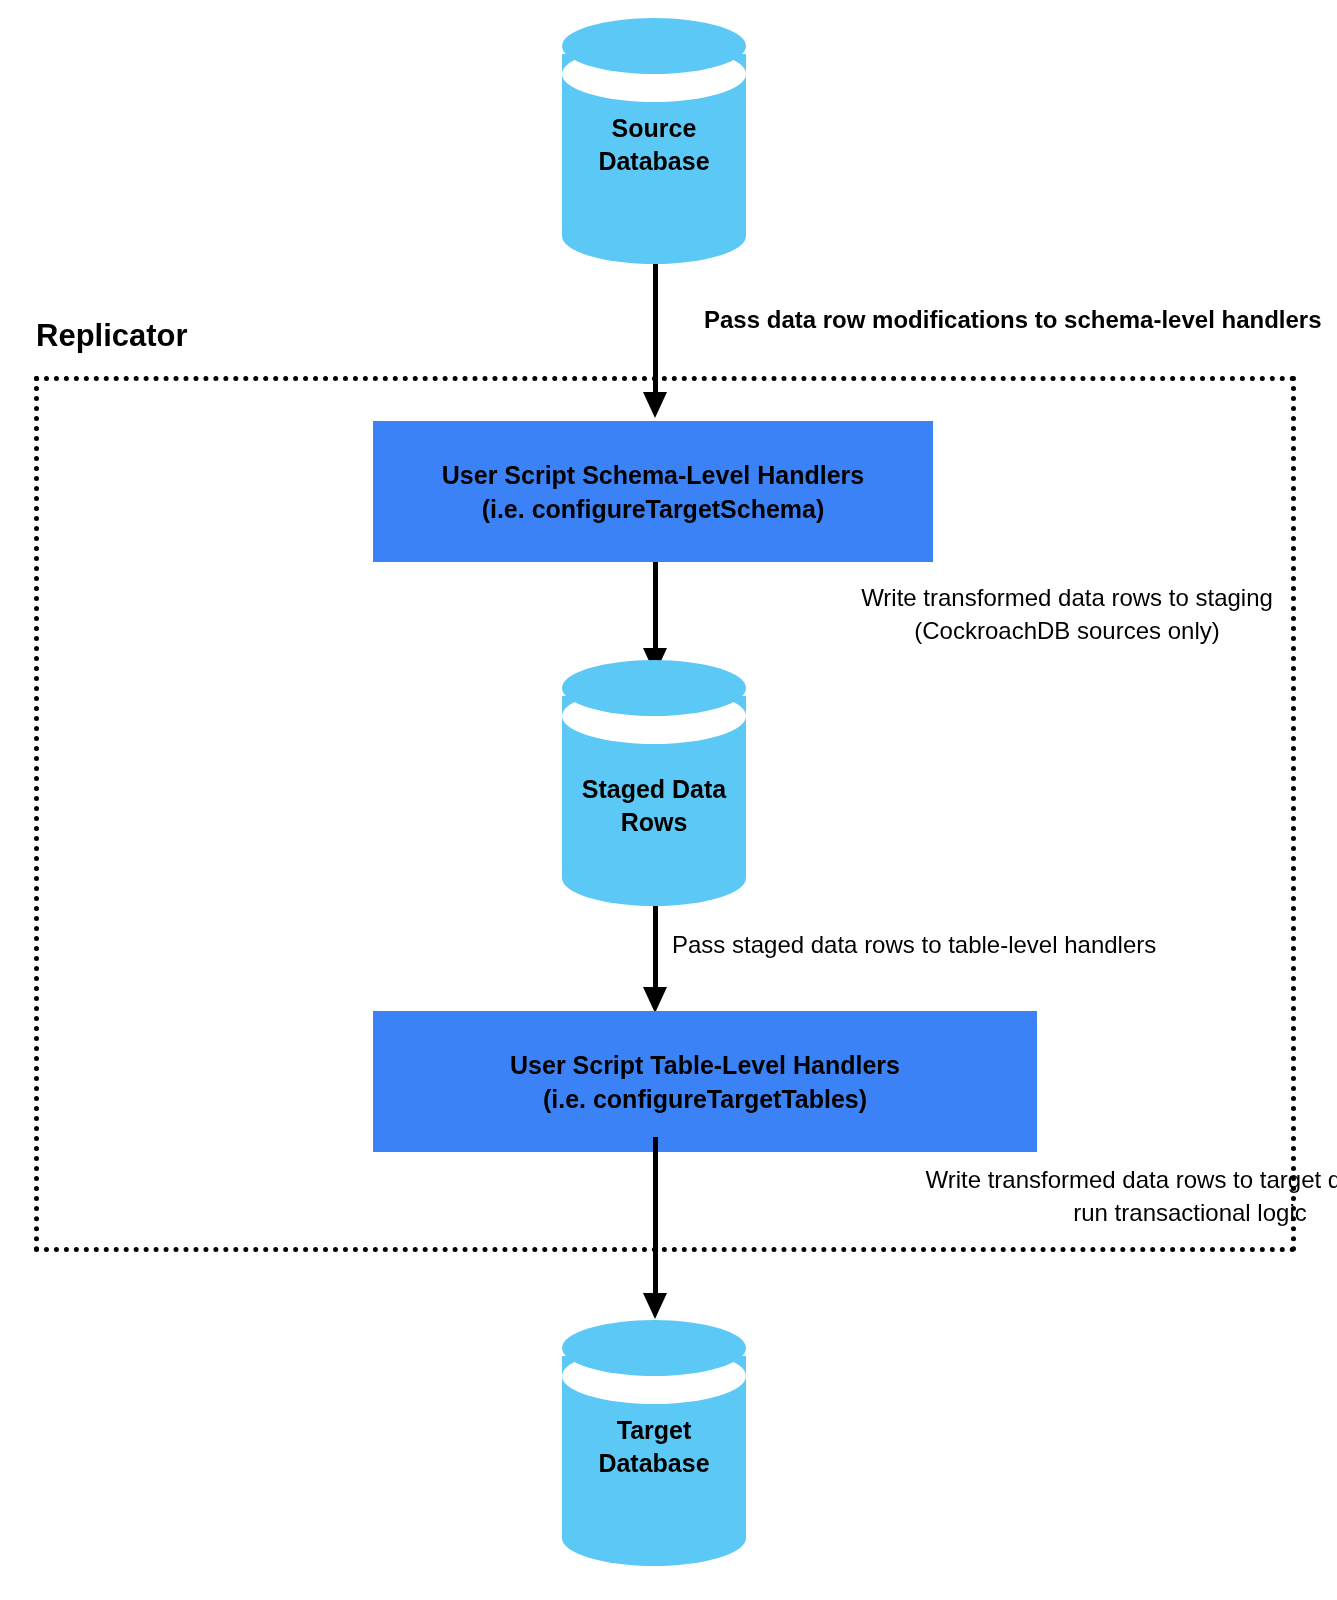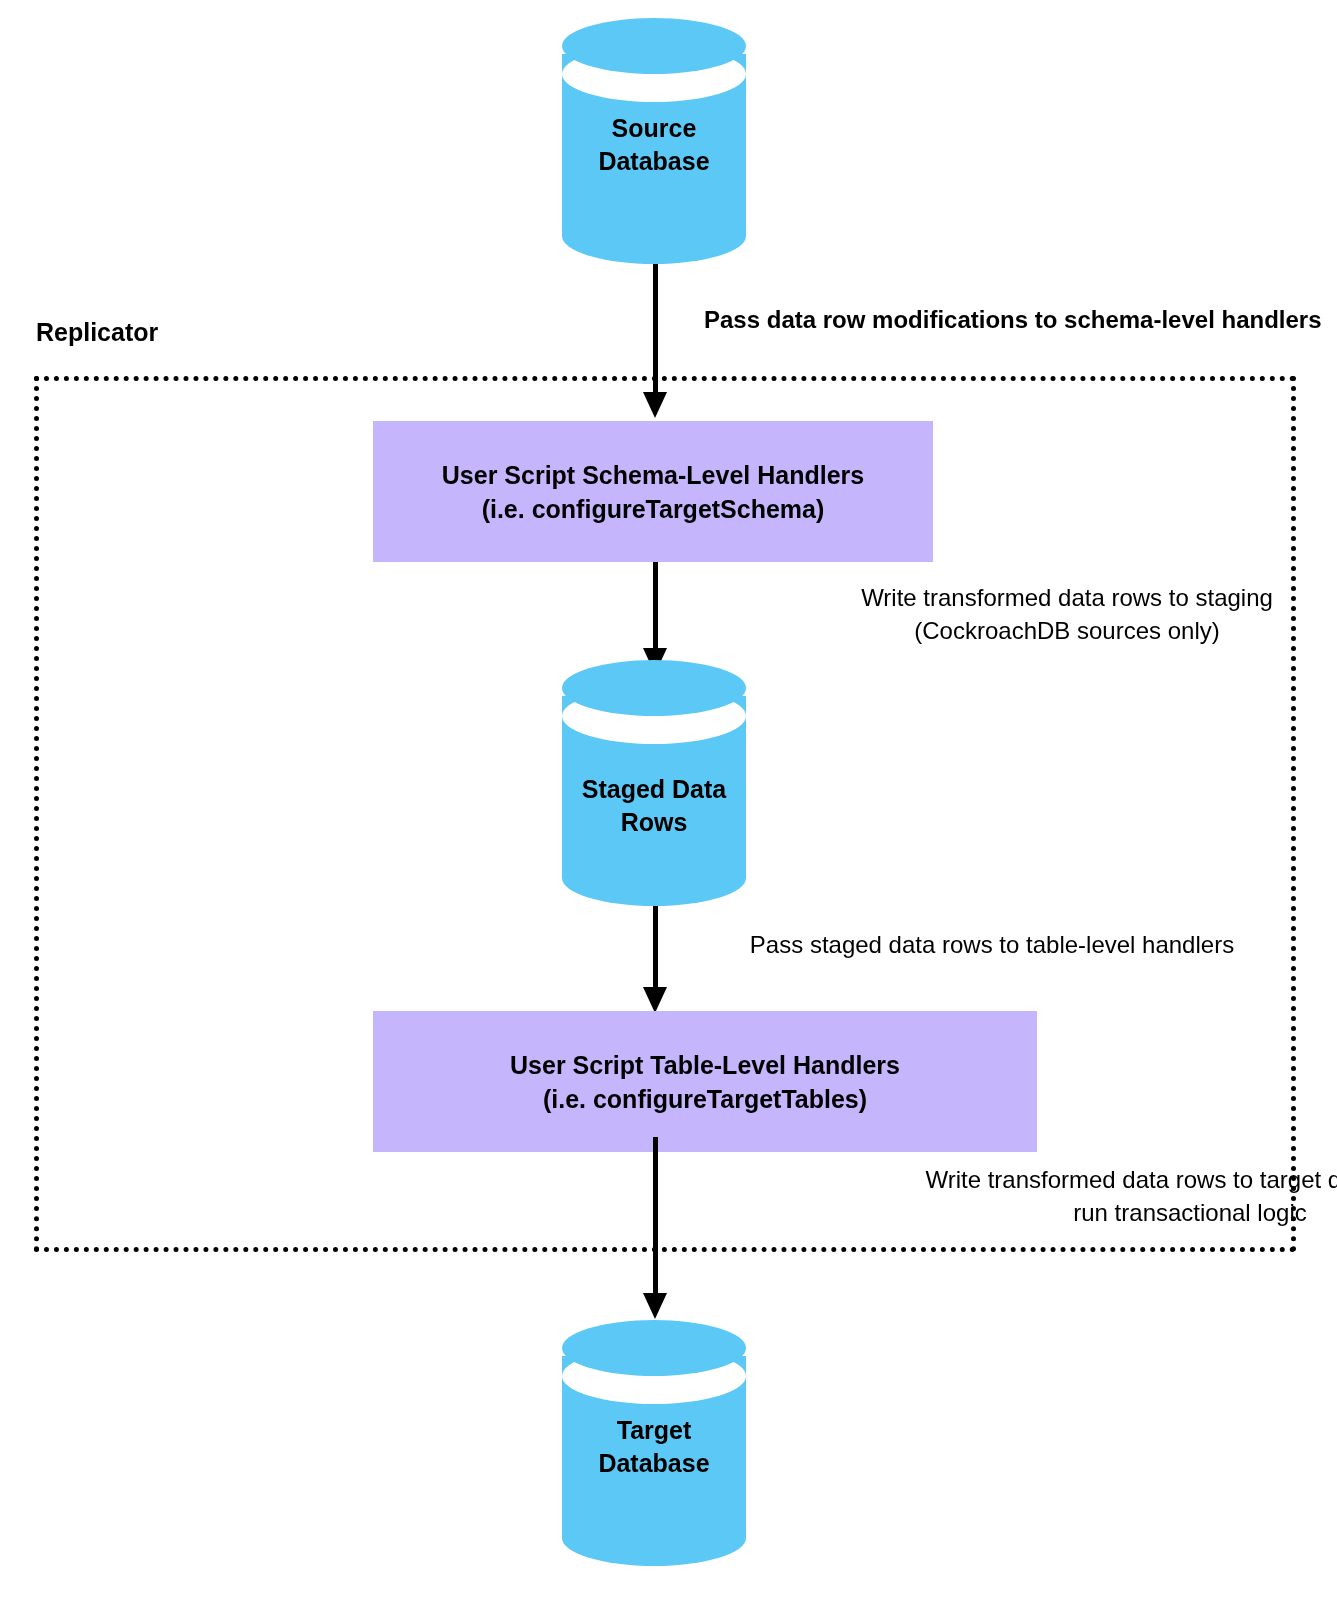--- a/index.html
+++ b/index.html
@@ -27,21 +27,21 @@
     width: 1262px;
     height: 876px;
     border: 5px dotted #000000;
     box-sizing: border-box;
     background: transparent;
   }
   .replicator-title {
     position: absolute;
     left: 36px;
     top: 318px;
-    font-size: 25px;
+    font-size: 31px;
     font-weight: bold;
     color: #000000;
     letter-spacing: 0px;
     white-space: nowrap;
   }
 
   
   .cylinder {
     position: absolute;
     width: 176px;
@@ -84,21 +84,21 @@
     font-weight: bold;
     line-height: 33px;
     color: #000000;
     z-index: 4;
     white-space: pre-line;
   }
 
   
   .proc-box {
     position: absolute;
-    background: #c4b5fd;
+    background: #3b82f6;
     display: flex;
     align-items: center;
     justify-content: center;
   }
   .proc-label {
     font-size: 25px;
     font-weight: bold;
     line-height: 34px;
     color: #000000;
     text-align: center;
@@ -168,21 +168,21 @@
   <div class="cylinder" style="left:562px; top:660px; height:246px;">
     <div class="cyl-body" style="height:210px;"></div>
     <div class="cyl-gap"></div>
     <div class="cyl-top"></div>
     <div class="cyl-label" style="top:93px;margin-top:20px;">Staged Data
 Rows</div>
   </div>
 
   <div class="arrow" style="left:653px; top:906px; height:85px;"></div>
   <div class="arrow-head" style="left:643px; top:987px;"></div>
-  <div class="edge-label left" style="left:672px; top:928px; width:640px;text-align:center;">Pass staged data rows to table-level handlers</div>
+  <div class="edge-label left" style="left:672px; top:928px; width:640px;">Pass staged data rows to table-level handlers</div>
 
   <div class="proc-box" style="left:373px; top:996px; width:664px; height:141px;margin-top:15px;">
     <div class="proc-label">User Script Table-Level Handlers
 (i.e. configureTargetTables)</div>
   </div>
 
   <div class="arrow" style="left:653px; top:1137px; height:160px;"></div>
   <div class="arrow-head" style="left:643px; top:1293px;"></div>
   <div class="edge-label center" style="left:672px; top:1163px; width:1036px;">Write transformed data rows to target database or
 run transactional logic</div>

